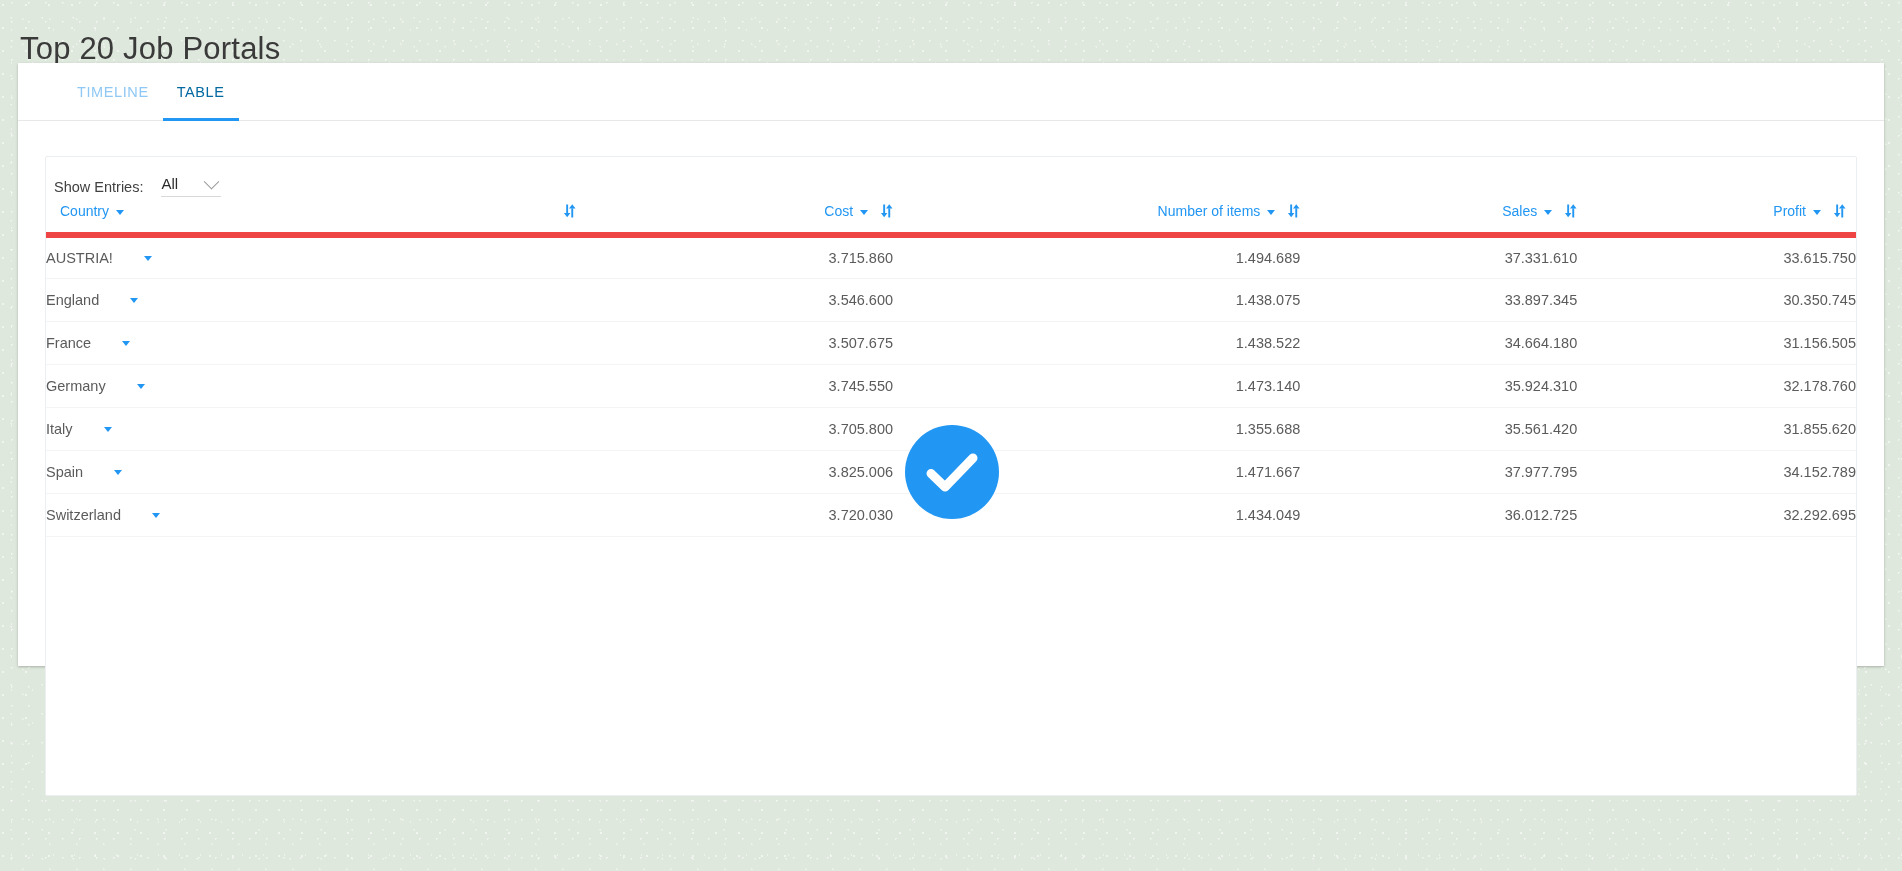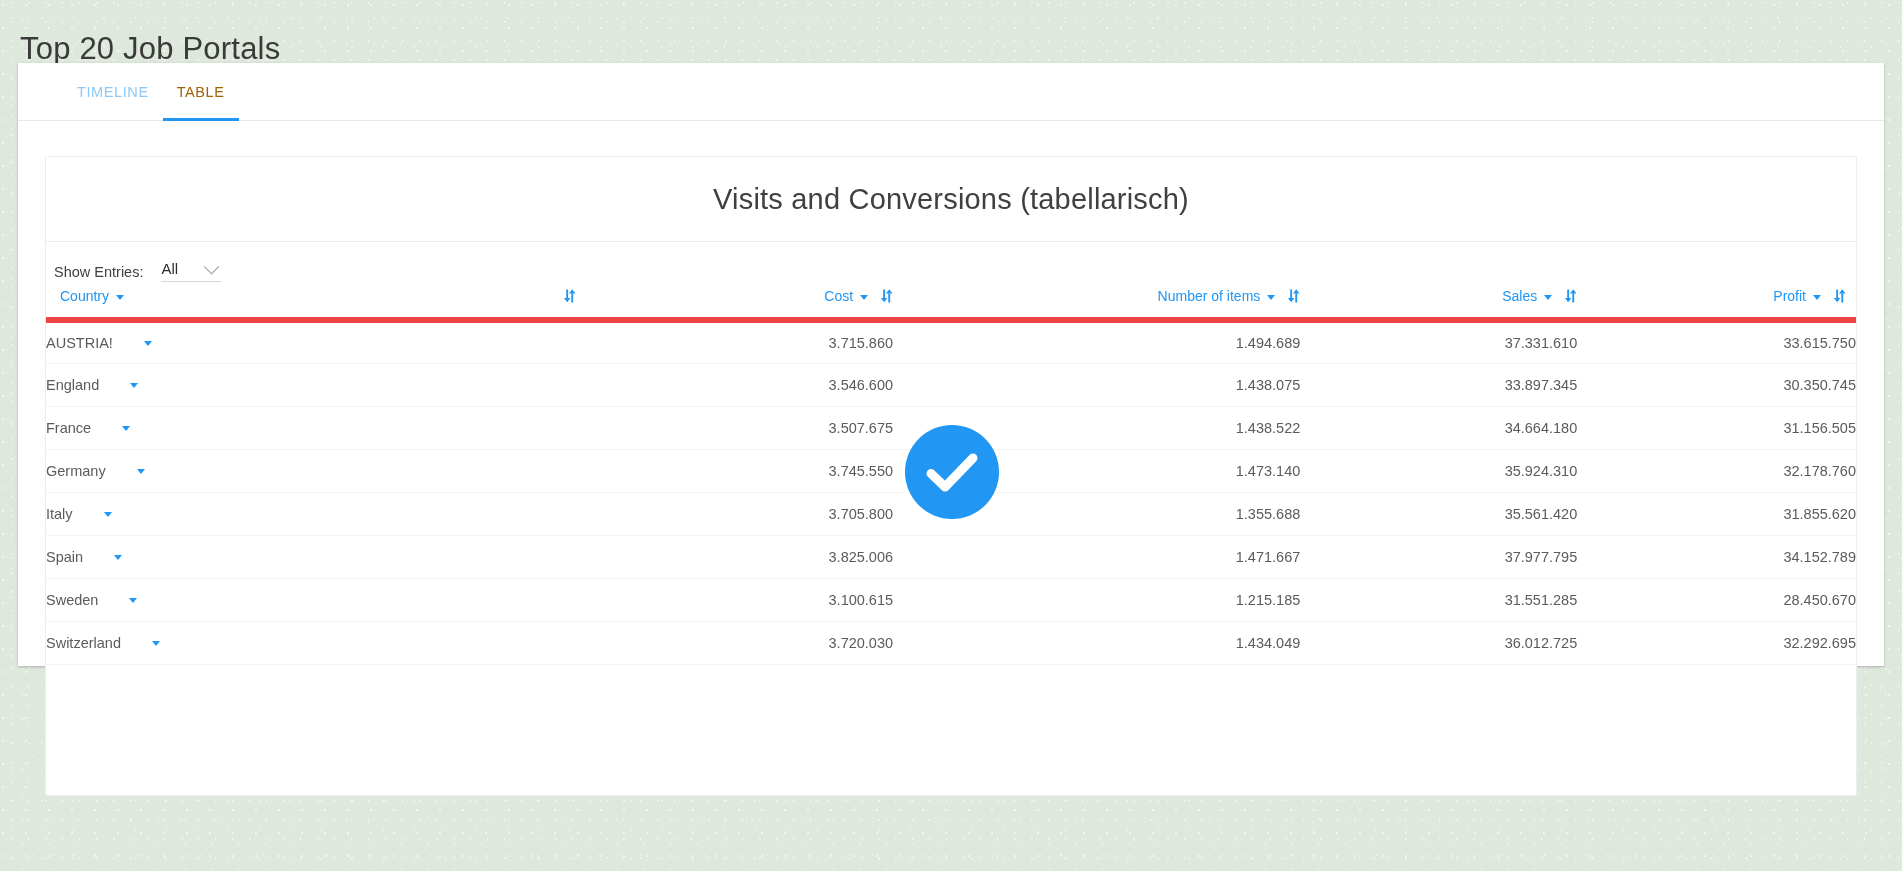--- a/index.html
+++ b/index.html
@@ -68,21 +68,21 @@
     font-weight: 500;
     color: #8fc8f4;
     height: 58px;
     display: flex;
     align-items: center;
     padding: 0 14px;
     cursor: pointer;
     user-select: none;
     position: relative;
   }
-  .tab.active { color: #a16207; align-items: center; }
+  .tab.active { color: #0369a1; align-items: center; }
   .tab.active::after {
     content: "";
     position: absolute;
     left: 0; right: 0; bottom: 0;
     height: 3px;
     background: #2196f3;
   }
 
   
   .panel {
@@ -256,21 +256,20 @@
     <div class="tab">
       <span>TIMELINE</span>
     </div>
     <div class="tab active">
       <span>TABLE</span>
     </div>
   </div>
 
   <div class="panel">
 
-    <div class="panel-title">Visits and Conversions (tabellarisch)</div>
 
     <div class="show-entries">
       <span class="show-entries-label">Show Entries:</span>
       <div class="select-wrap">
         <span class="select-value">All</span>
         <span class="chev"></span>
       </div>
     </div>
 
     <table class="grid">
@@ -435,32 +434,20 @@
               </span>
             </td>
           <td class="num cost">3.825.006</td>
           <td class="num items">1.471.667</td>
           <td class="num sales">37.977.795</td>
           <td class="num profit">34.152.789</td>
         </tr>
         <tr>
           <td class="country">
               <span class="cell-flex">
-                <span class="c-label">Sweden</span>
-                <span class="caret"></span>
-              </span>
-            </td>
-          <td class="num cost">3.100.615</td>
-          <td class="num items">1.215.185</td>
-          <td class="num sales">31.551.285</td>
-          <td class="num profit">28.450.670</td>
-        </tr>
-        <tr>
-          <td class="country">
-              <span class="cell-flex">
                 <span class="c-label">Switzerland</span>
                 <span class="caret"></span>
               </span>
             </td>
           <td class="num cost">3.720.030</td>
           <td class="num items">1.434.049</td>
           <td class="num sales">36.012.725</td>
           <td class="num profit">32.292.695</td>
         </tr>
       </tbody>

